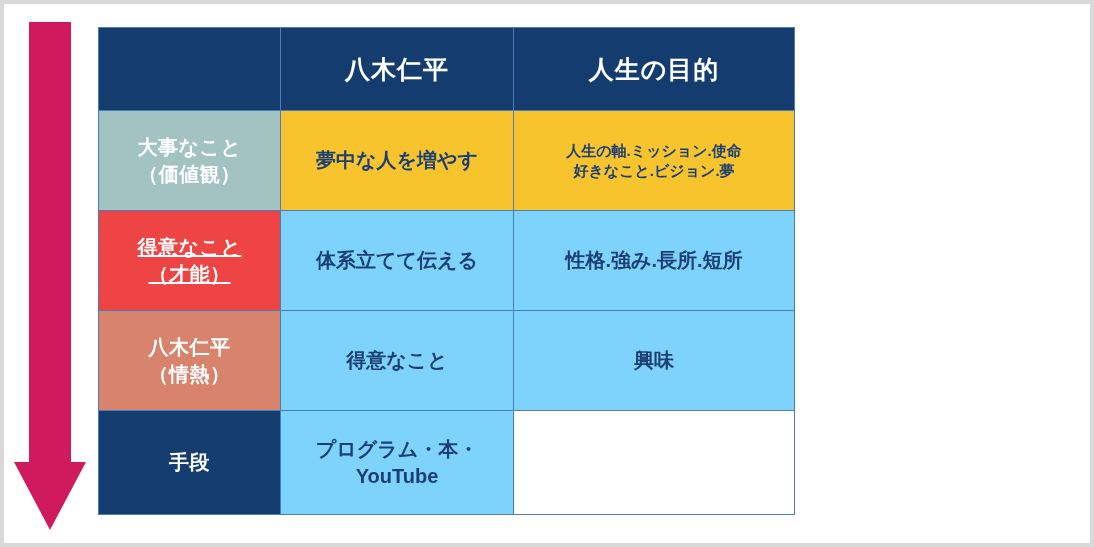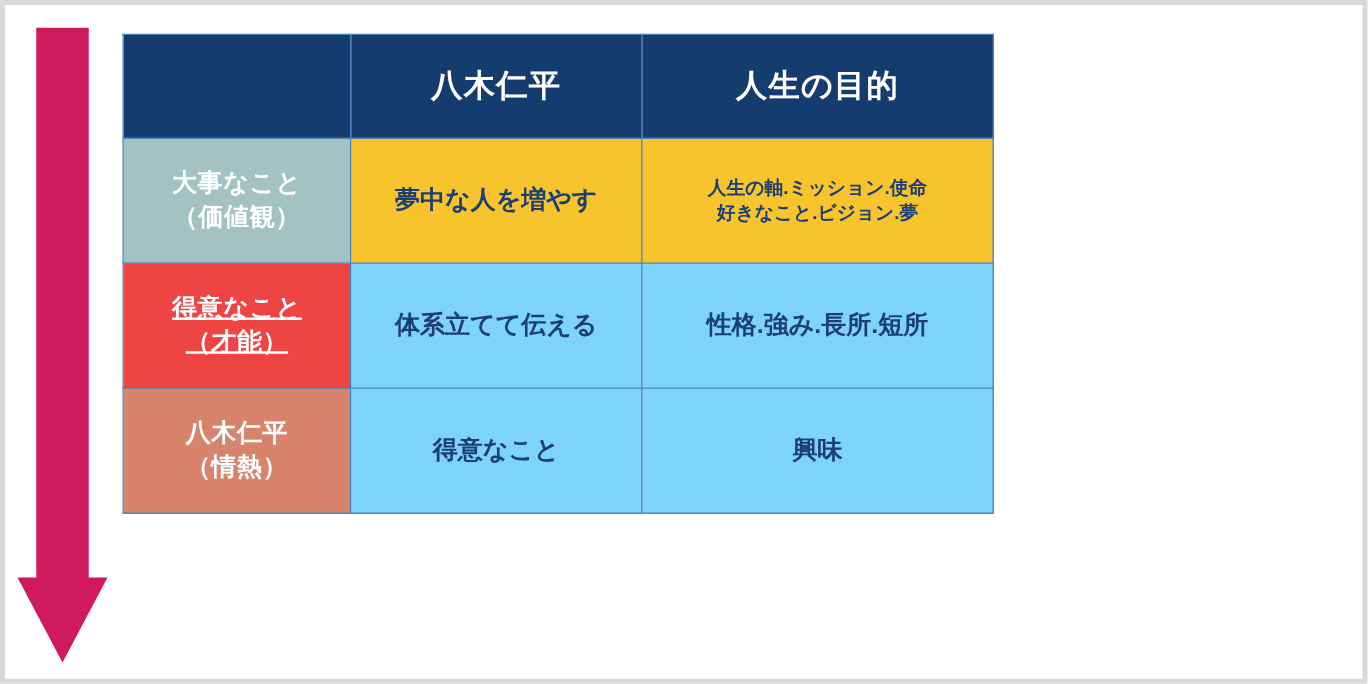--- a/index.html
+++ b/index.html
@@ -163,17 +163,29 @@
           <span class="cell-line">（情熱）</span>
         </td>
         <td class="value-cell">
           <span class="cell-line">得意なこと</span>
         </td>
         <td class="value-cell">
           <span class="cell-line">興味</span>
         </td>
       </tr>
 
+      <tr class="body-row row-last">
+        <td class="label-cell label-means">
+          <span class="cell-line">手段</span>
+        </td>
+        <td class="value-cell">
+          <span class="cell-line">プログラム・本・</span>
+          <span class="cell-line">YouTube</span>
+        </td>
+        <td class="value-cell empty-cell">
+          <span class="cell-line"></span>
+        </td>
+      </tr>
 
     </tbody>
   </table>
 
 </div>
 
 </body></html>

